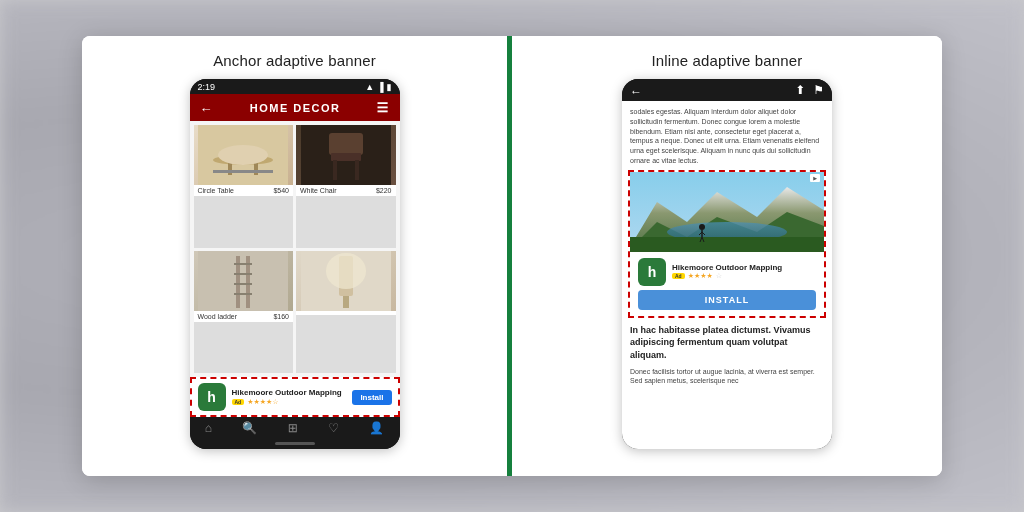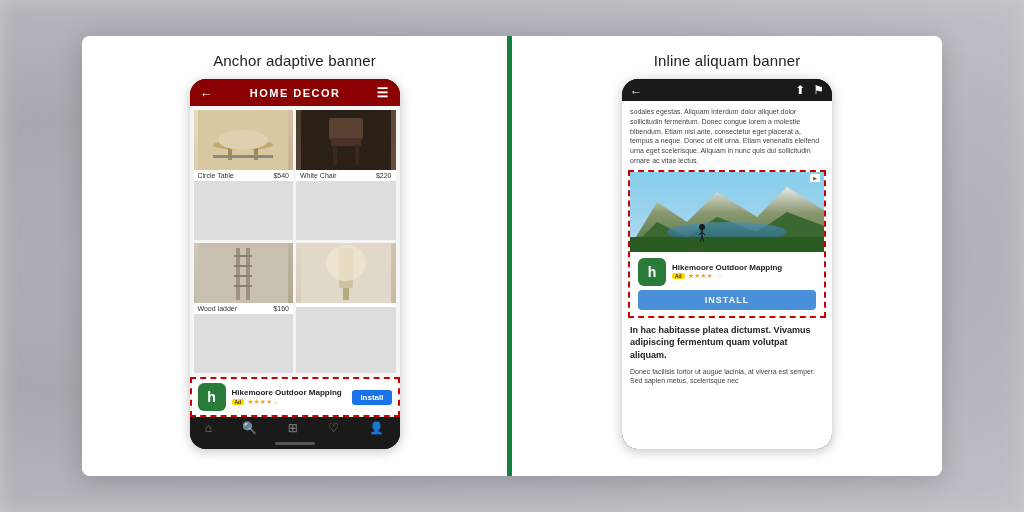--- a/index.html
+++ b/index.html
@@ -412,20 +412,28 @@
 
 <div class="bg-blur"></div>
 
 <div class="main-card">
 
   <div class="left-panel">
     <div class="panel-title">Anchor adaptive banner</div>
 
     <div class="phone-mockup">
 
+      <div class="phone-status-bar">
+        <span>2:19</span>
+        <div class="phone-status-right">
+          <span>▲</span>
+          <span>▐</span>
+          <span>▮</span>
+        </div>
+      </div>
 
       <div class="phone-header">
         <span style="font-size:13px;">←</span>
         <span class="phone-header-title">HOME DECOR</span>
         <span style="font-size:13px;">☰</span>
       </div>
 
       <div class="phone-content">
         <div class="phone-grid">
 
@@ -521,21 +529,21 @@
       </div>
 
       <div class="phone-bottom-bar">
         <div class="home-indicator"></div>
       </div>
 
     </div>
   </div>
 
   <div class="right-panel">
-    <div class="panel-title" style="font-size:15px; font-weight:400; margin-bottom:10px;">Inline aliquam banner</div>
+    <div class="panel-title" style="font-size:15px; font-weight:400; margin-bottom:10px;">Inline adaptive banner</div>
 
     <div class="phone-mockup-right">
 
       <div class="right-phone-header">
         <span style="color:#fff; font-size:12px; margin-right:auto;">←</span>
         <span class="right-phone-header-icon">⬆</span>
         <span class="right-phone-header-icon">⚑</span>
       </div>
 
       <div class="right-phone-content">

